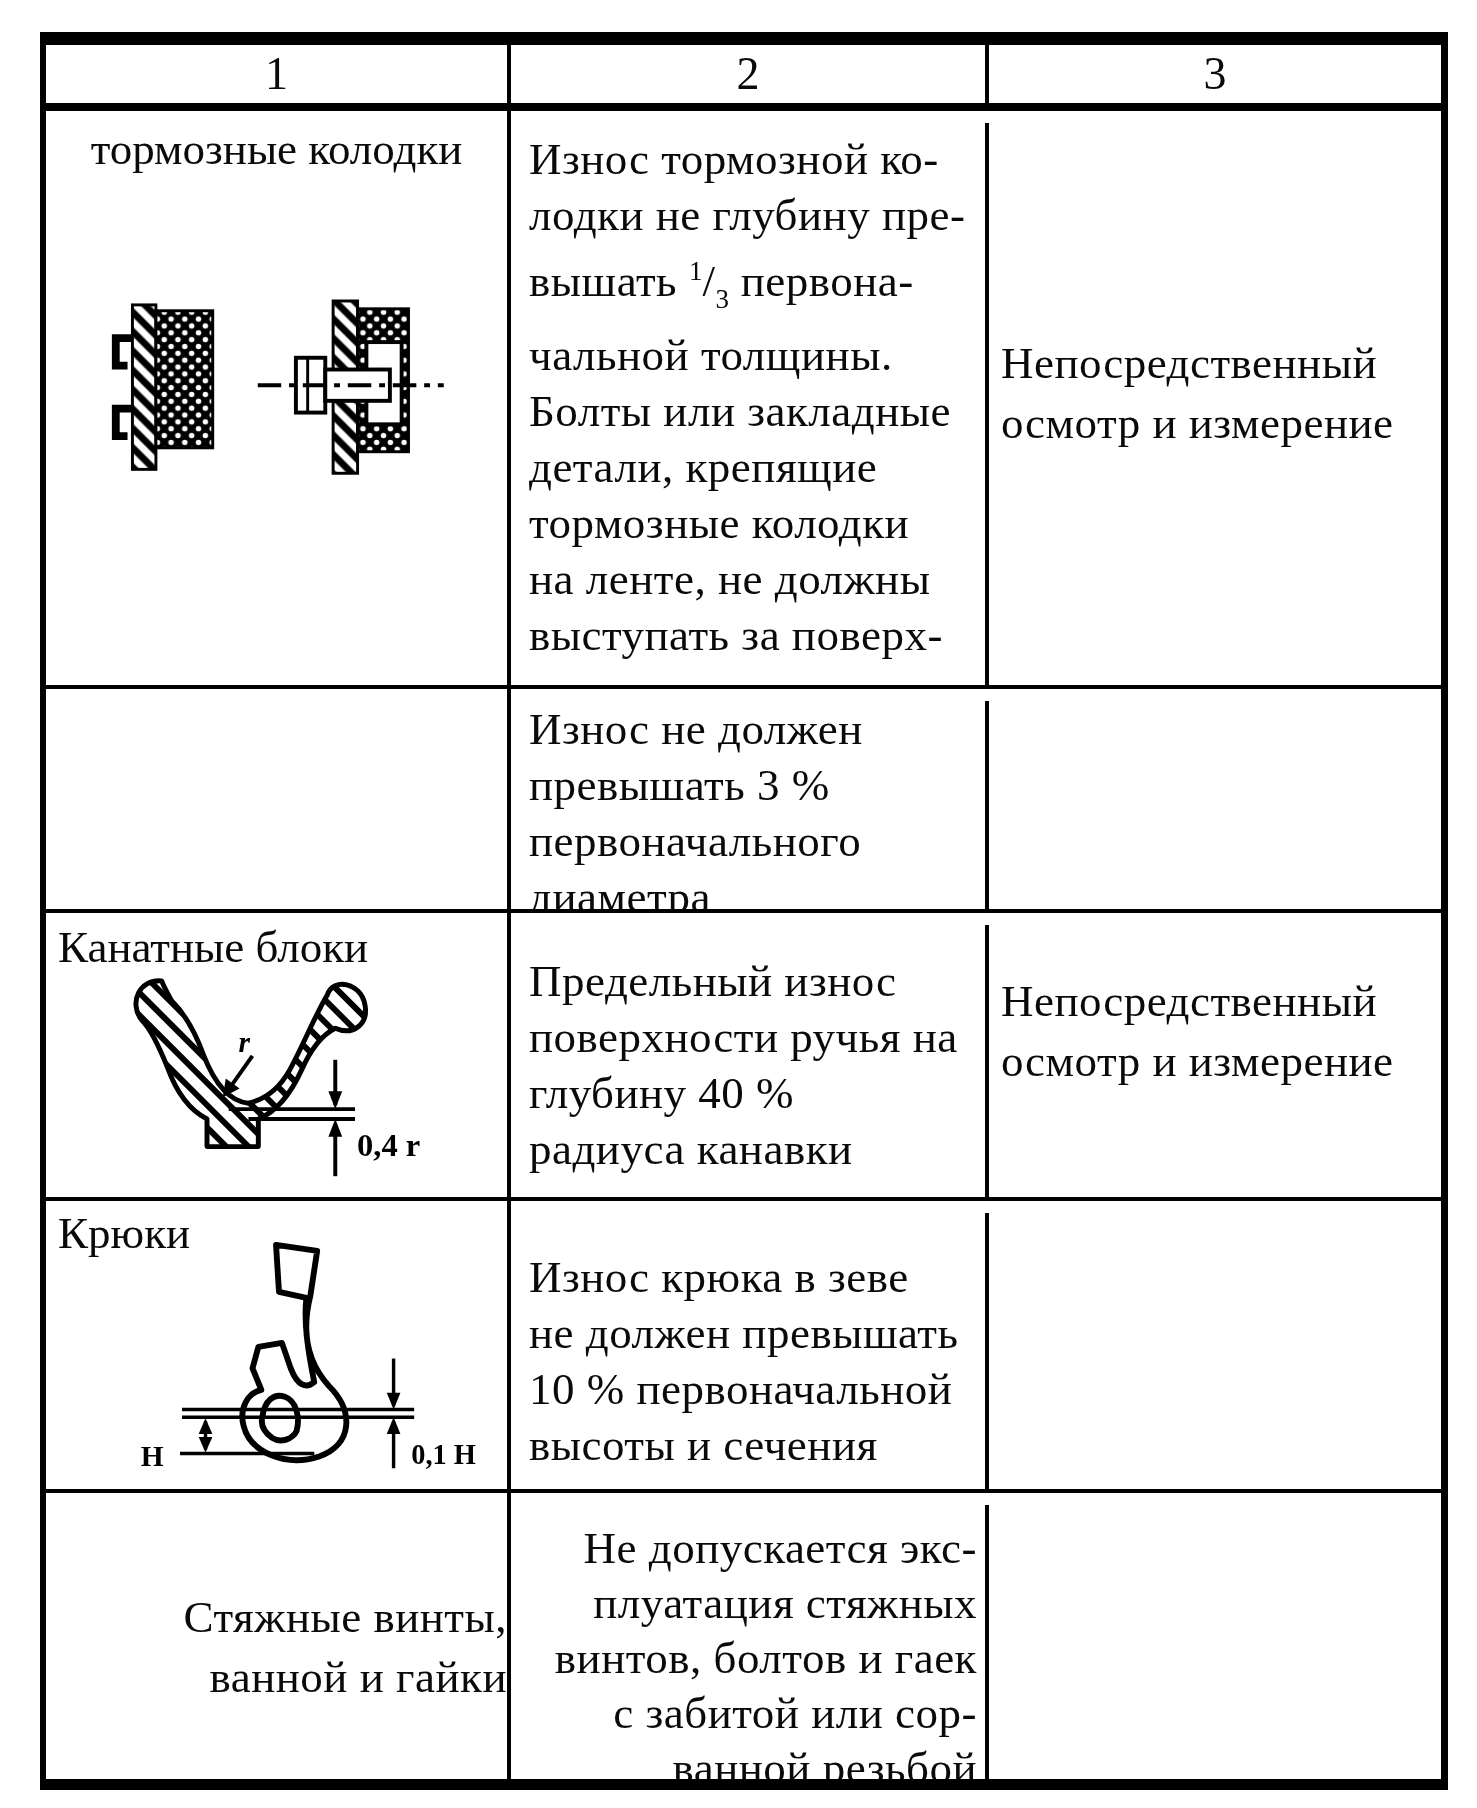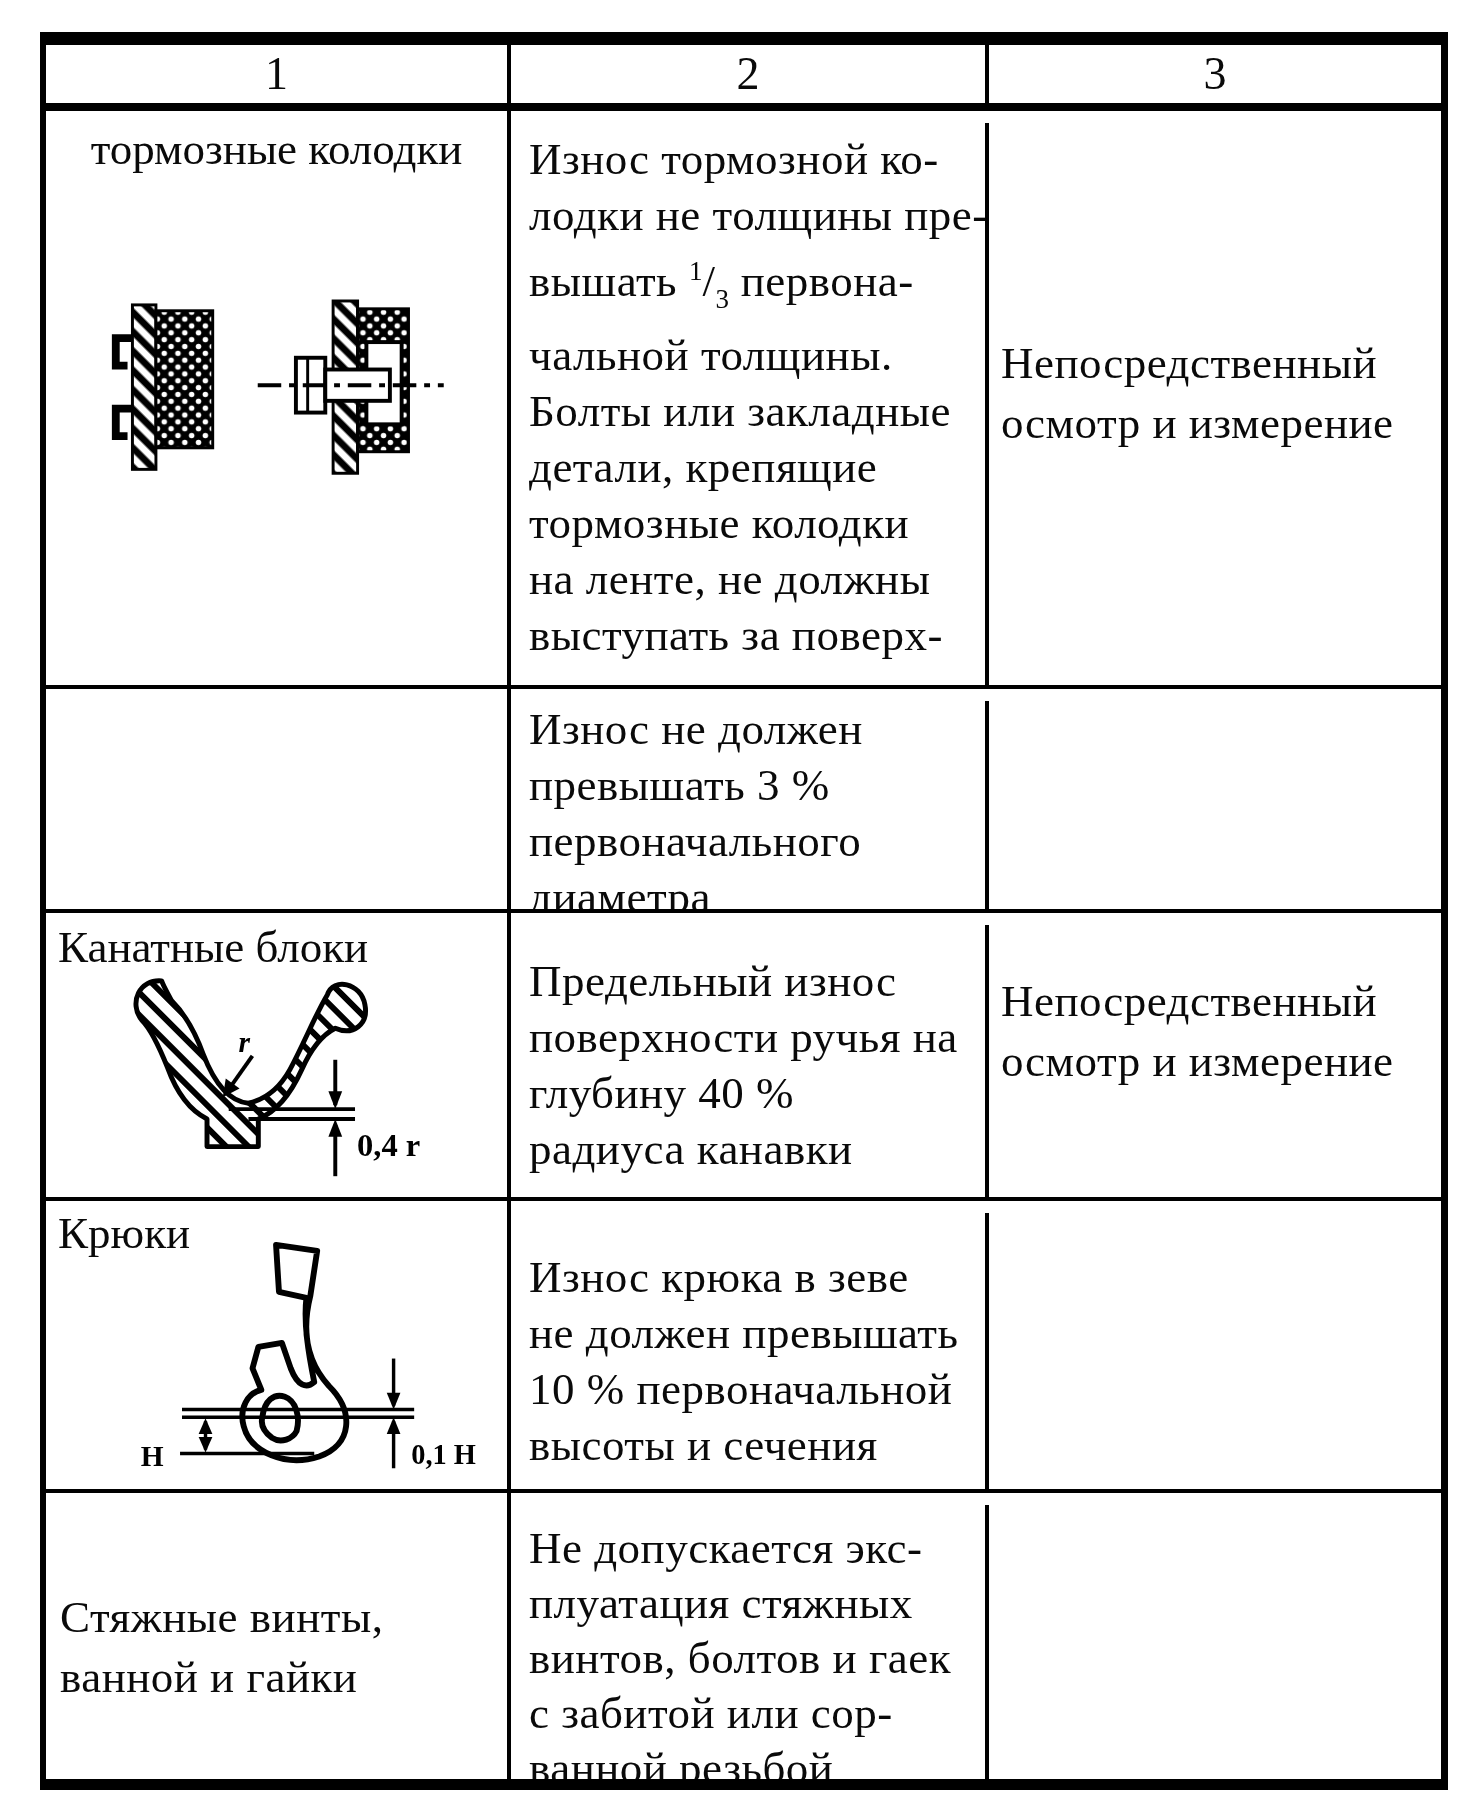--- a/index.html
+++ b/index.html
@@ -15,21 +15,21 @@
     border-top-width:13px; border-bottom-width:11px;
     border-left-width:6px; border-right-width:7px;
     display:grid;
     grid-template-columns:465px 478px 1fr;
     grid-template-rows:66px 578px 224px 288px 292px 1fr;
     background:#fff;
   }
   .cell { position:relative; border-right:4px solid #000; border-bottom:4px solid #000; overflow:hidden; }
   .cell.last-col { border-right:none; }
   .cell.hdr { border-bottom:8px solid #000; display:flex; align-items:center; justify-content:center; }
-  .cell.last-row { border-bottom:none; }
+  .cell.last-row { border-bottom:none;text-align:right; }
   .hnum { font-size:46px; line-height:1; }
   .body-text { font-size:45px; line-height:56px; letter-spacing:0.5px; }
   .line { white-space:nowrap; }
   .item-title-center { text-align:center; padding-top:12px; font-size:45px; }
   .item-title-left { padding:8px 0 0 12px; font-size:45px; }
   .req { padding:8px 8px 0 18px;margin-top:12px; }
   .req-r2 { padding-top:0;font-family:Liberation Serif, serif; }
   .req-r3 { padding-top:28px; }
   .req-r4 { padding-top:36px; }
   .req-r5 { padding-top:16px; line-height:55px; }
@@ -86,21 +86,21 @@
         <rect x="257" y="14" width="52" height="146" fill="url(#dots)" stroke="#000" stroke-width="3"></rect>
         <rect x="266" y="48" width="36" height="84" fill="#fff" stroke="#000" stroke-width="4"></rect>
         <rect x="194" y="64" width="30" height="56" fill="#fff" stroke="#000" stroke-width="4"></rect>
         <line x1="206" y1="64" x2="206" y2="120" stroke="#000" stroke-width="3"></line>
         <rect x="224" y="76" width="66" height="32" fill="#fff" stroke="#000" stroke-width="4"></rect>
         <line x1="155" y1="92" x2="345" y2="92" stroke="#000" stroke-width="4" stroke-dasharray="24 8 6 8"></line>
       </svg>
     </div>
     <div class="cell req body-text">
       <div class="line">Износ тормозной ко-</div>
-      <div class="line">лодки не толщины пре-</div>
+      <div class="line">лодки не глубину пре-</div>
       <div class="line"><span>вышать </span><sup class="fr">1</sup><span>/</span><sub class="fr">3</sub><span> первона-</span></div>
       <div class="line">чальной толщины.</div>
       <div class="line">Болты или закладные</div>
       <div class="line">детали, крепящие</div>
       <div class="line">тормозные колодки</div>
       <div class="line">на ленте, не должны</div>
       <div class="line">выступать за поверх-</div>
       <div class="line">ность колодок</div>
     </div>
     <div class="cell last-col method method-r1 body-text">

